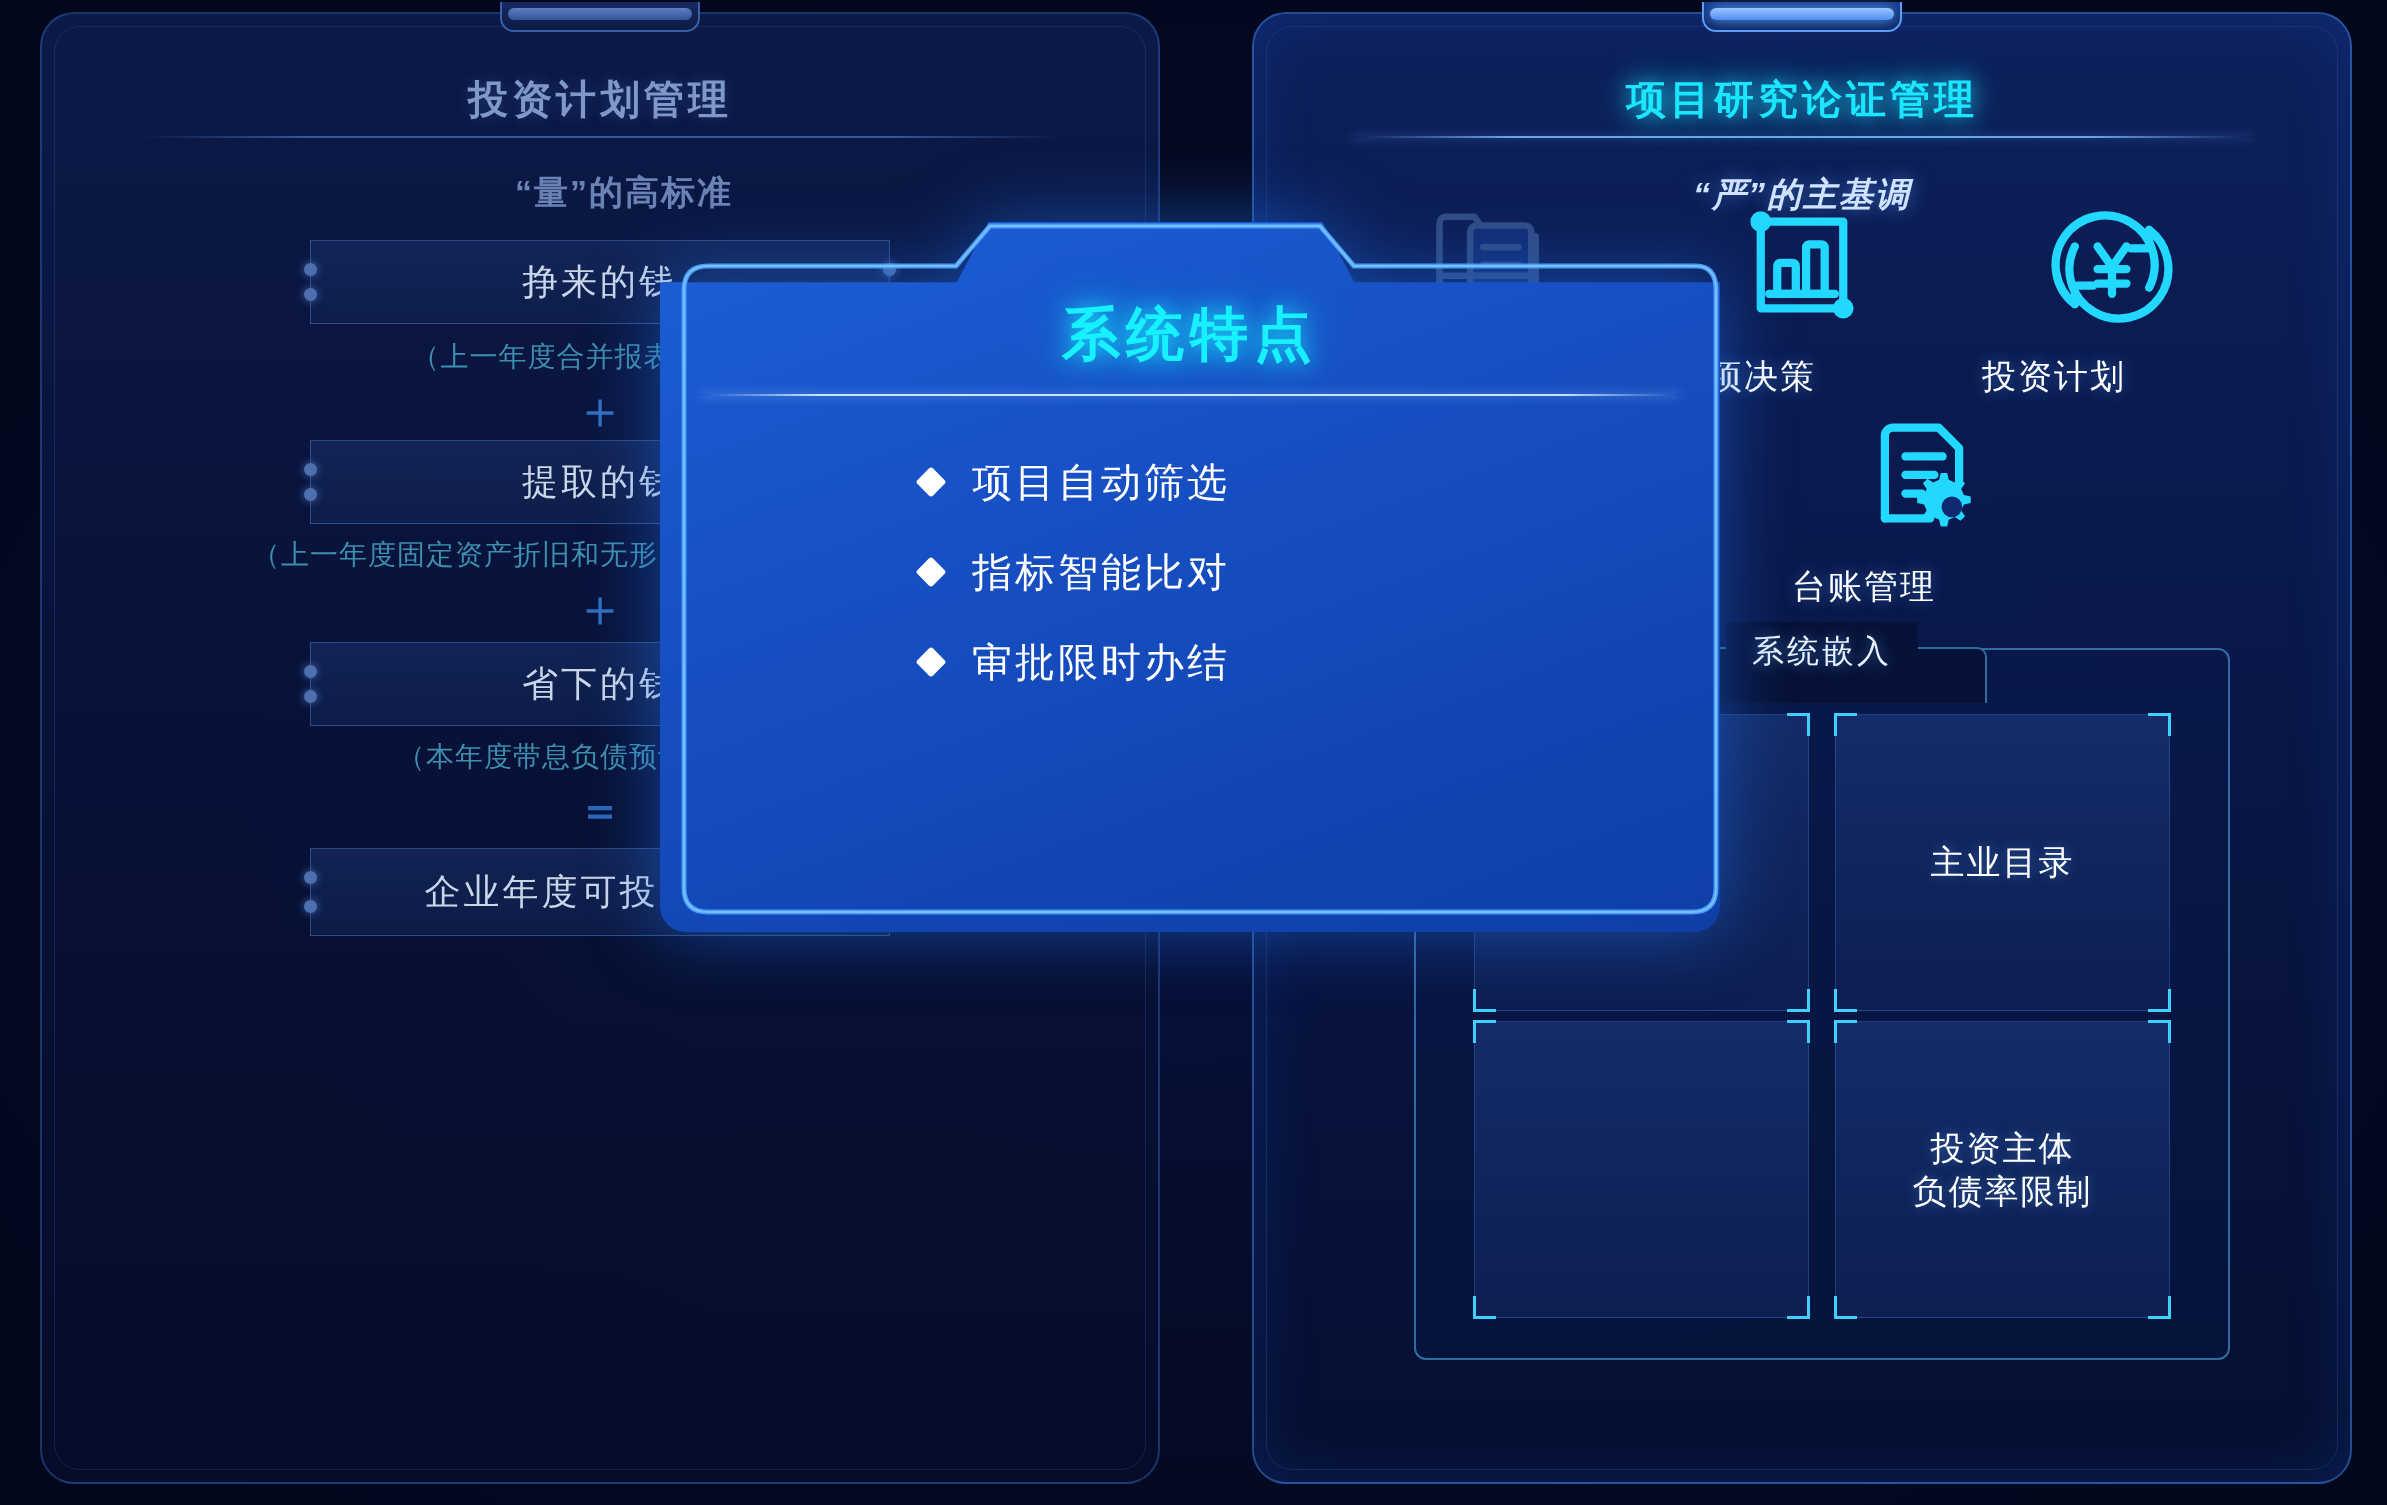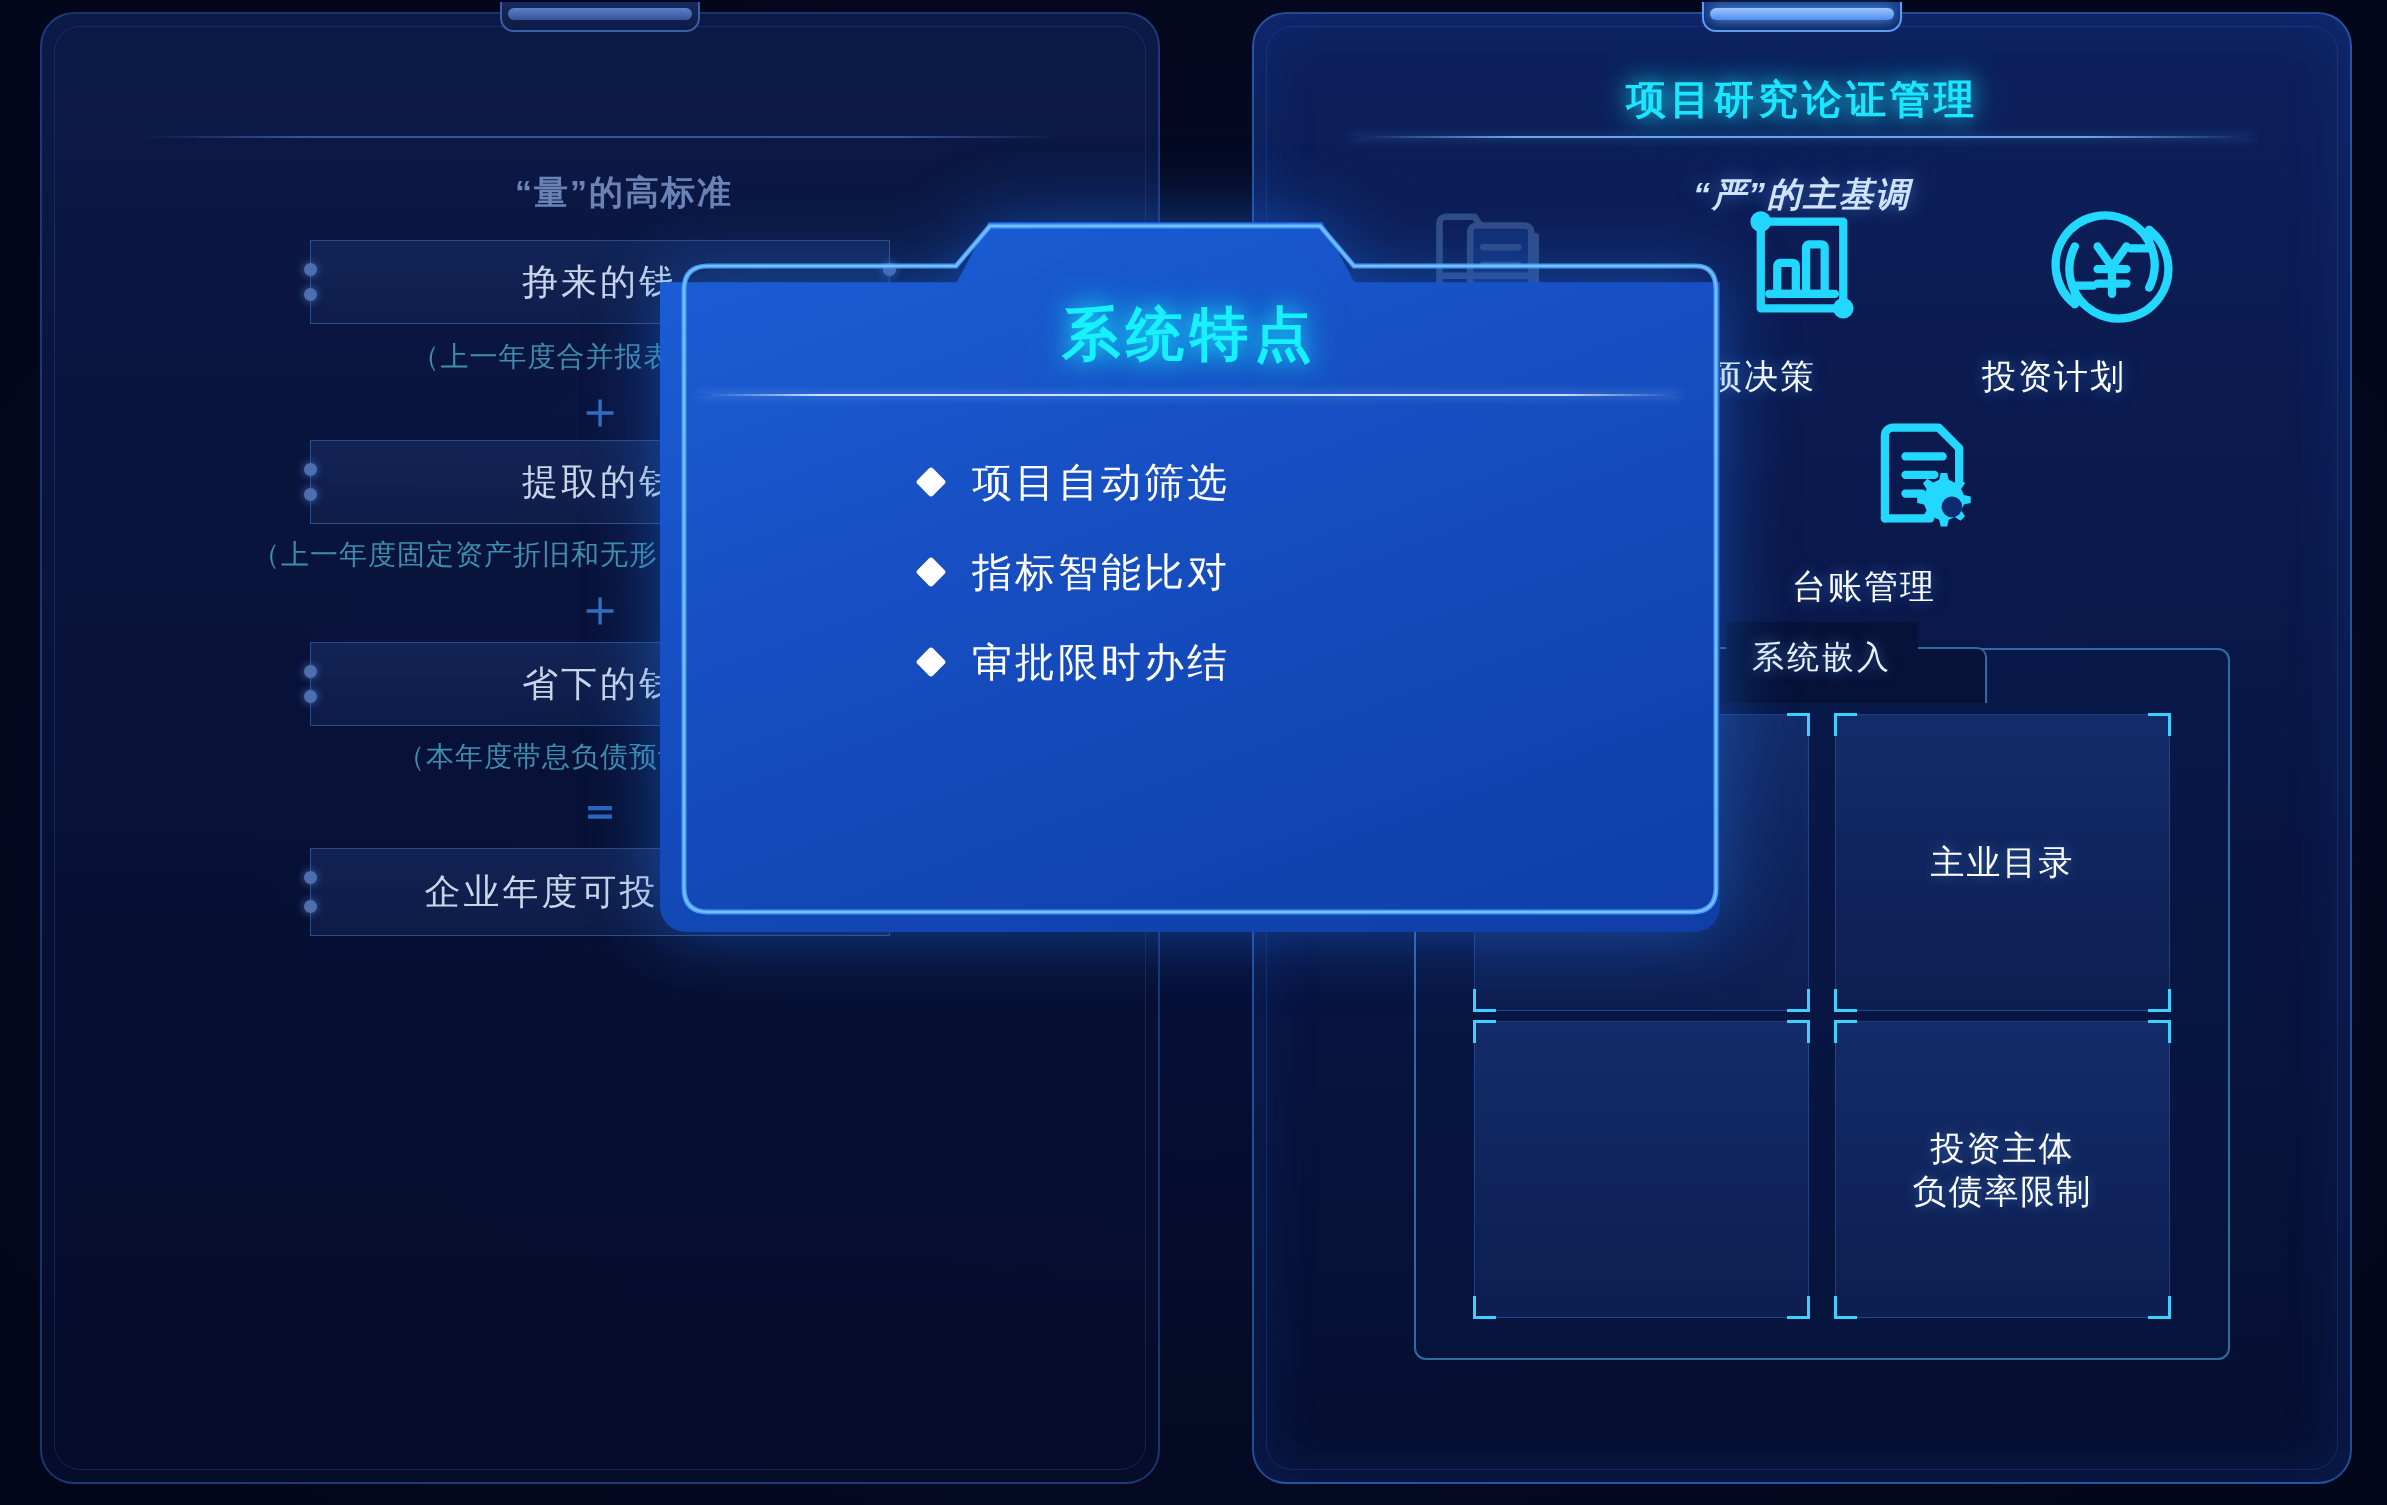--- a/index.html
+++ b/index.html
@@ -123,21 +123,21 @@
   
   .embed{
     position:absolute;
     border:2px solid rgba(80,180,240,.55);
     border-radius:12px;
     box-sizing:border-box;
     background:rgba(10,26,74,.35);
   }
   .embed-legend{
     position:absolute;top:-28px;left:50%;transform:translateX(-50%);
-    background:#071238;padding:14px 26px;
+    background:#071238;padding:8px 26px;
     color:#e9f3ff;font-size:32px;letter-spacing:3px;white-space:nowrap;
     text-shadow:0 0 14px rgba(90,170,255,.6);
   }
   .embed-notch{
     position:absolute;top:-3px;left:50%;transform:translateX(-50%);
     width:330px;height:56px;border:2px solid rgba(80,180,240,.55);
     border-bottom:0;border-radius:10px 10px 0 0;
     background:#071238;box-sizing:border-box;
   }
   .egrid{
@@ -206,20 +206,21 @@
 
 <div class="stage">
 
   <div class="panel left" style="left:40px;top:12px;width:1120px;height:1472px;">
     <div class="pbody"></div>
     <div class="pinner"></div>
     <div class="notch">
         <i></i>
       </div>
 
+    <div class="ptitle">投资计划管理</div>
     <div class="trule"></div>
     <div class="subtitle" style="top:158px;">“量”的高标准</div>
 
     <div class="flowbox" style="top:228px;">
       <span class="dot d1"></span>
       <span class="dot d2"></span>
       <span class="dot d1 r"></span>
       <span class="dot d2 r"></span>
       <span>挣来的钱</span>
     </div>

